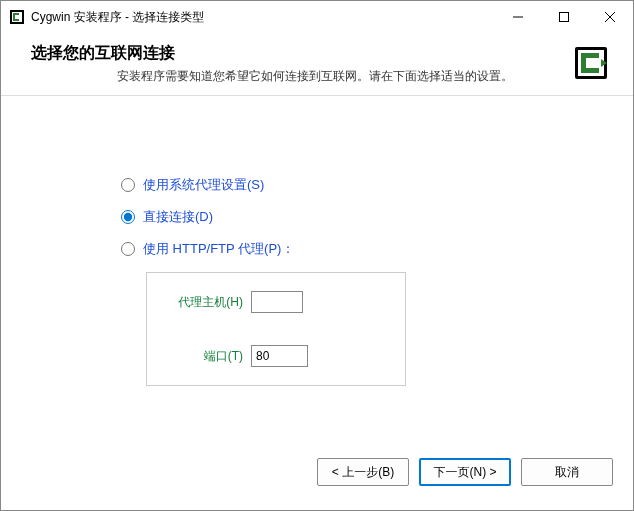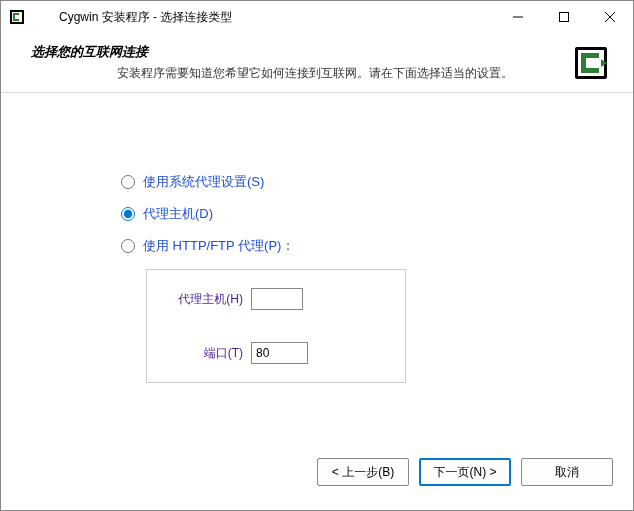--- a/index.html
+++ b/index.html
@@ -1,36 +1,36 @@
 <!DOCTYPE html>
 <html><head>
 <meta charset="utf-8">
 <style>
 * { box-sizing: border-box; margin: 0; padding: 0; }
 body { font-family: "Segoe UI", "Microsoft YaHei", sans-serif; font-size: 12px; background: #f0f0f0; width: 634px; height: 511px; overflow: hidden; }
 .window { width: 634px; height: 511px; background: #fff; border: 1px solid #888; display: flex; flex-direction: column; position: relative; }
-.titlebar { height: 32px; display: flex; align-items: center; padding: 0 0 0 8px; background: #fff; gap: 28px; }
+.titlebar { height: 32px; display: flex; align-items: center; padding: 0 0 0 8px; background: #fff; }
 .titlebar-icon { width: 16px; height: 16px; margin-right: 6px; }
 .titlebar-title { flex: 1; font-size: 12px; color: #000; }
 .titlebar-controls { display: flex; }
 .titlebar-btn { width: 46px; height: 32px; display: flex; align-items: center; justify-content: center; background: transparent; border: none; font-size: 10px; }
 .header { padding: 8px 20px 10px 20px; display: flex; justify-content: space-between; align-items: flex-start; border-bottom: 1px solid #ddd; }
 .header-text { flex: 1; }
-.header-title { font-size: 13px; font-weight: bold; margin: 2px 0 4px 10px; font-style: italic; }
+.header-title { font-size: 16px; font-weight: bold; margin: 2px 0 4px 10px; }
 .header-sub { font-size: 12px; margin-left: 36px; color: #333; text-align: center; }
 .header-icon { width: 36px; height: 36px; margin-top: 4px; margin-right: 4px; }
 .content { flex: 1; padding: 80px 40px 20px 40px; }
 .radio-group { margin-left: 80px; }
 .radio-row { display: flex; align-items: center; margin-bottom: 14px; font-size: 13px; }
 .radio-row input[type=radio] { width: 14px; height: 14px; margin-right: 8px; accent-color: #0078d4; }
 .radio-row label { color: #1d4ed8; }
 .proxy-box { border: 1px solid #ccc; margin-left: 105px; margin-top: 14px; padding: 18px 16px 18px 16px; width: 260px; }
 .field-row { display: flex; align-items: center; margin-bottom: 14px; }
 .field-row:last-child { margin-bottom: 0; margin-top: 32px; }
-.field-label { width: 80px; text-align: right; margin-right: 8px; font-size: 12px; color: #4c1d95; }
+.field-label { width: 80px; text-align: right; margin-right: 8px; font-size: 12px; color: #15803d; }
 .field-row input[type=text] { width: 57px; height: 22px; border: 1px solid #888; padding: 0 4px; font-size: 12px; }
 .field-row.host input[type=text] { width: 52px; }
 .footer { padding: 12px 20px 24px 0; display: flex; justify-content: flex-end; gap: 10px; }
 .btn { min-width: 92px; height: 28px; border: 1px solid #888; background: #fdfdfd; font-size: 12px; padding: 0 12px; border-radius: 2px; }
 .btn.primary { border: 2px solid #0078d4; }
 </style>
 </head>
 <body>
 
 <div class="window">
@@ -80,21 +80,21 @@
   </div>
 
   <div class="content">
     <div class="radio-group">
       <div class="radio-row">
         <input type="radio" name="conn" style="">
         <label>使用系统代理设置(S)</label>
       </div>
       <div class="radio-row">
         <input type="radio" name="conn" checked="" style="">
-        <label>代理主机(D)</label>
+        <label>直接连接(D)</label>
       </div>
       <div class="radio-row">
         <input type="radio" name="conn" style="">
         <label>使用 HTTP/FTP 代理(P)：</label>
       </div>
     </div>
 
     <div class="proxy-box">
       <div class="field-row host">
         <span class="field-label">代理主机(H)</span>

